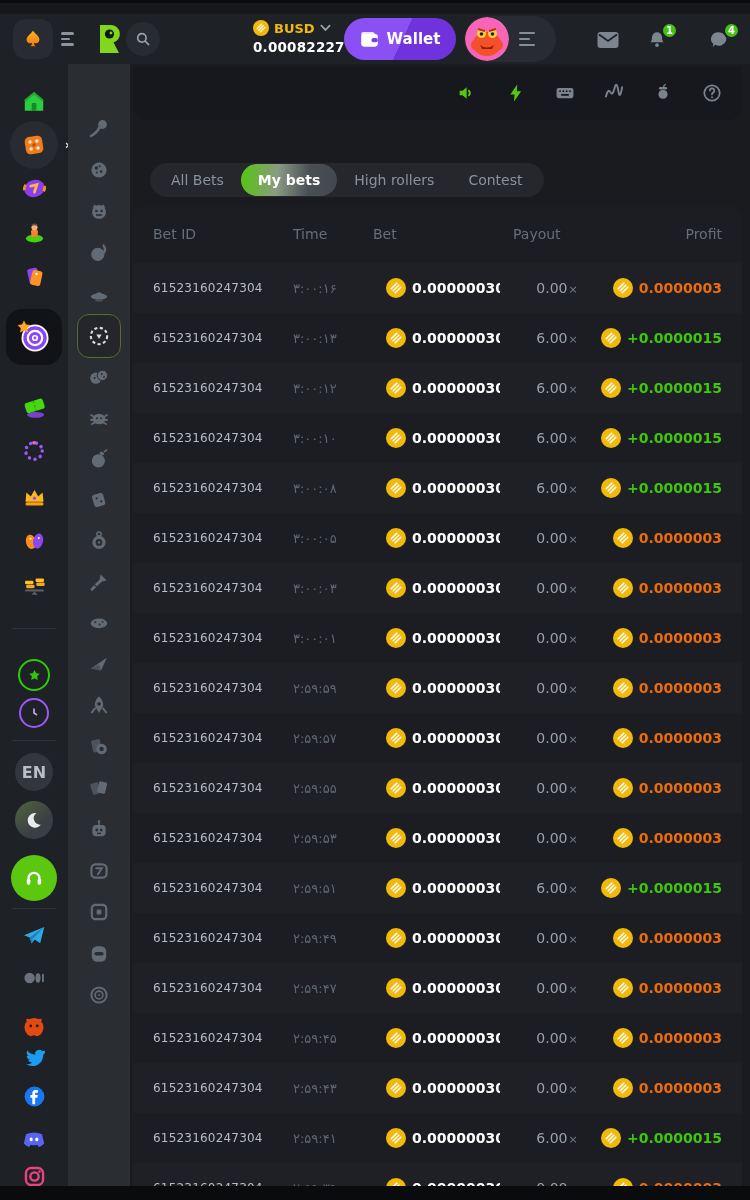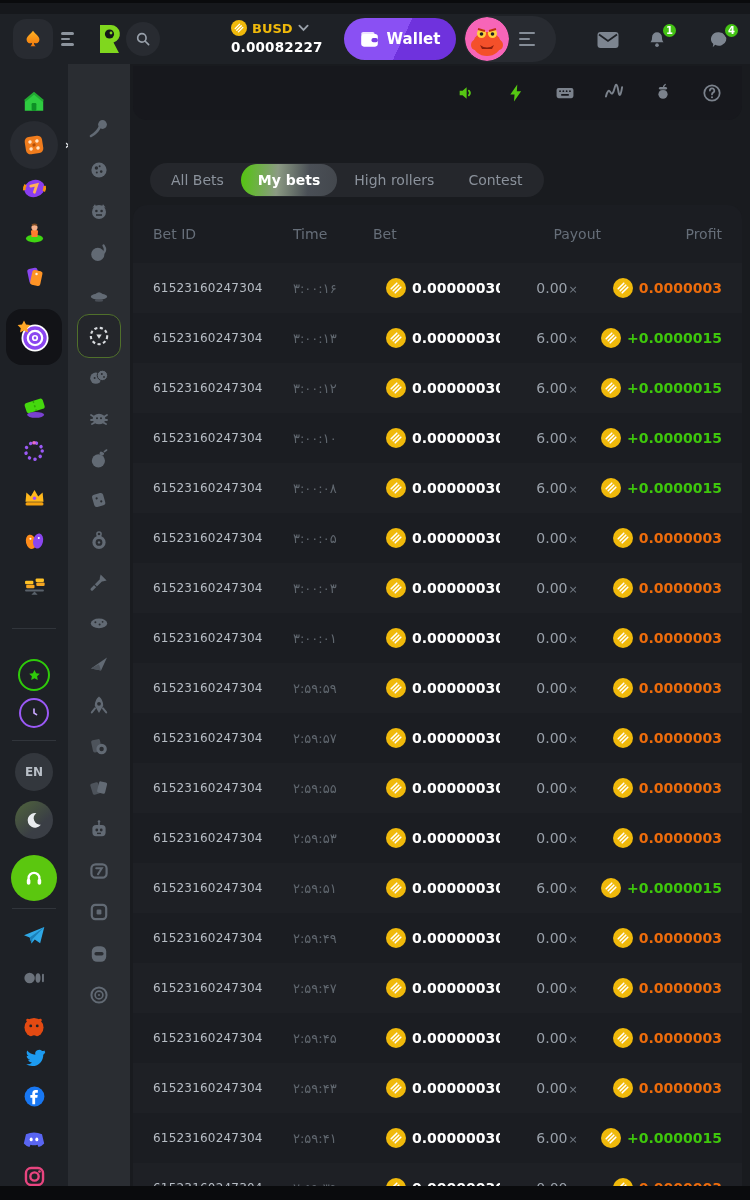--- a/index.html
+++ b/index.html
@@ -18,21 +18,21 @@
   .bottom-strip { left:0; top:1186px; width:750px; height:14px; background:#0a0b0d; }
 
   
   .header { left:0; top:14px; width:750px; height:50px; background:#1e2126; }
   .spade-tile { left:13px; top:5px; width:40px; height:40px; border-radius:13px; background:#282b31; }
   .sb-toggle { left:61px; top:16px; width:20px; height:18px; display:flex; flex-direction:column; justify-content:space-between; padding:2px 0; }
   .sb-toggle i { display:block; height:2.6px; border-radius:2px; background:#8d949d; }
   .sb-toggle i:nth-child(1){width:13px}.sb-toggle i:nth-child(2){width:9px}.sb-toggle i:nth-child(3){width:13px}
   .logo { left:96px; top:9px; width:28px; height:32px; }
   .search-btn { left:126px; top:8px; width:34px; height:34px; border-radius:50%; background:#282b31; }
-  .currency { left:231px; top:5px; width:100px; }
+  .currency { left:253px; top:5px; width:100px; }
   .currency .row1 { display:flex; align-items:center; gap:5px; height:18px; }
   .currency .code { color:#f0b90b; font-size:13px; font-weight:bold; }
   .currency .bal { color:#fff; font-size:13.5px; font-weight:bold; margin-top:2px; letter-spacing:.2px; }
   .wallet-btn { left:344px; top:4px; width:112px; height:42px; border-radius:21px;
     background:linear-gradient(115deg,#8a50f3 0%,#8a50f3 52%,#6f32dd 52%,#6f32dd 100%);
     display:flex; align-items:center; justify-content:center; gap:8px; }
   .wallet-btn span { color:#fff; font-weight:bold; font-size:15px; }
   .profile-pill { left:464px; top:2px; width:92px; height:46px; border-radius:24px; background:#282b31;
     display:flex; align-items:center; }
   .avatar { width:44px; height:44px; margin-left:1px; border-radius:50%; overflow:hidden; flex:none; }
@@ -45,21 +45,21 @@
     display:flex; align-items:center; justify-content:center; padding:0 2px; }
 
   
   .sidebar { left:0; top:64px; width:68px; height:1122px; background:#1e2126; }
   .sidebar .item { position:absolute; left:0; width:68px; display:flex; justify-content:center; }
   .divider { position:absolute; left:12px; width:44px; height:1px; background:#31353b; }
   .dice-wrap { width:48px; height:48px; border-radius:50%; background:#282b31; position:relative; display:flex; align-items:center; justify-content:center; }
   .dice-chevron { position:absolute; right:-12px; top:16px; color:#e8ebee; font-size:13px; font-weight:bold; }
   .dart-tile { width:56px; height:56px; border-radius:16px; background:#121317; display:flex; align-items:center; justify-content:center; }
   .circ { border-radius:50%; display:flex; align-items:center; justify-content:center; }
-  .lang { width:38px; height:38px; background:#33373d; color:#b9bfc7; font-size:12px; font-weight:bold; }
+  .lang { width:38px; height:38px; background:#33373d; color:#b9bfc7; font-size:16px; font-weight:bold; }
   .moon-c { width:38px; height:38px; background:linear-gradient(140deg,#50653c 0%,#3a3e45 65%); }
   .headset-c { width:46px; height:46px; background:#5bc70f; }
   .star-c { width:32px; height:32px; border:2px solid #2fcb0a; background:transparent; }
   .clock-c { width:30px; height:30px; border:2px solid #9b59f6; }
 
   .subsidebar { left:68px; top:64px; width:62px; height:1122px; background:#2a2d32; }
   .subsidebar .gitem { position:absolute; left:0; width:62px; display:flex; justify-content:center; }
   .gsel { width:44px; height:44px; border-radius:12px; border:1.5px solid #50702b; background:#24262b;
     display:flex; align-items:center; justify-content:center; }
 
@@ -73,21 +73,21 @@
     display:inline-flex; align-items:center; padding:0 4px; }
   .tab { height:34px; display:flex; align-items:center; padding:0 17px; color:#8b929c; font-size:14px; border-radius:17px; }
   .tab.active { height:32px; margin:17px 0; font-weight:bold; color:#fff;
     background:linear-gradient(95deg,#53c60d 0%,#8b9a83 38%,#4a4f56 70%,#43474d 100%); }
 
   .table-panel { position:absolute; left:3px; top:141px; width:609px; height:981px;
     background:#1b1d22; border-radius:14px 14px 0 0; overflow:hidden; }
   .t-head, .t-row { display:grid; grid-template-columns:140px 80px 140px 88px 1fr; align-items:center; padding:0 20px; }
   .t-head { height:58px; }
   .t-head span { color:#666e79; font-size:14px; }
-  .t-head .c2{ text-align:left } .t-head .c3{ text-align:left } .t-head .c4{ text-align:right } .t-head .c5{ text-align:right }
+  .t-head .c2{ text-align:left } .t-head .c3{ text-align:left } .t-head .c4{ text-align:left } .t-head .c5{ text-align:right }
   .t-row { height:50px; }
   .t-row:nth-child(odd) { background:rgba(255,255,255,0.015); }
   .cell-betid { color:#b7bdc5; font-size:12px; letter-spacing:.2px; }
   .cell-time { color:#60676f; font-size:13px; }
   .cell-bet { display:flex; align-items:center; justify-content:center; gap:6px; }
   .cell-bet .num { color:#fff; font-size:14px; font-weight:bold; max-width:88px; overflow:hidden; white-space:nowrap; }
   .cell-payout { text-align:center; color:#9aa1aa; font-size:14px; }
   .cell-payout .x { font-size:11px; color:#737b85; margin-left:1px; }
   .cell-profit { display:flex; align-items:center; justify-content:flex-end; gap:6px; }
   .cell-profit .num { font-size:14px; font-weight:bold; white-space:nowrap; }

